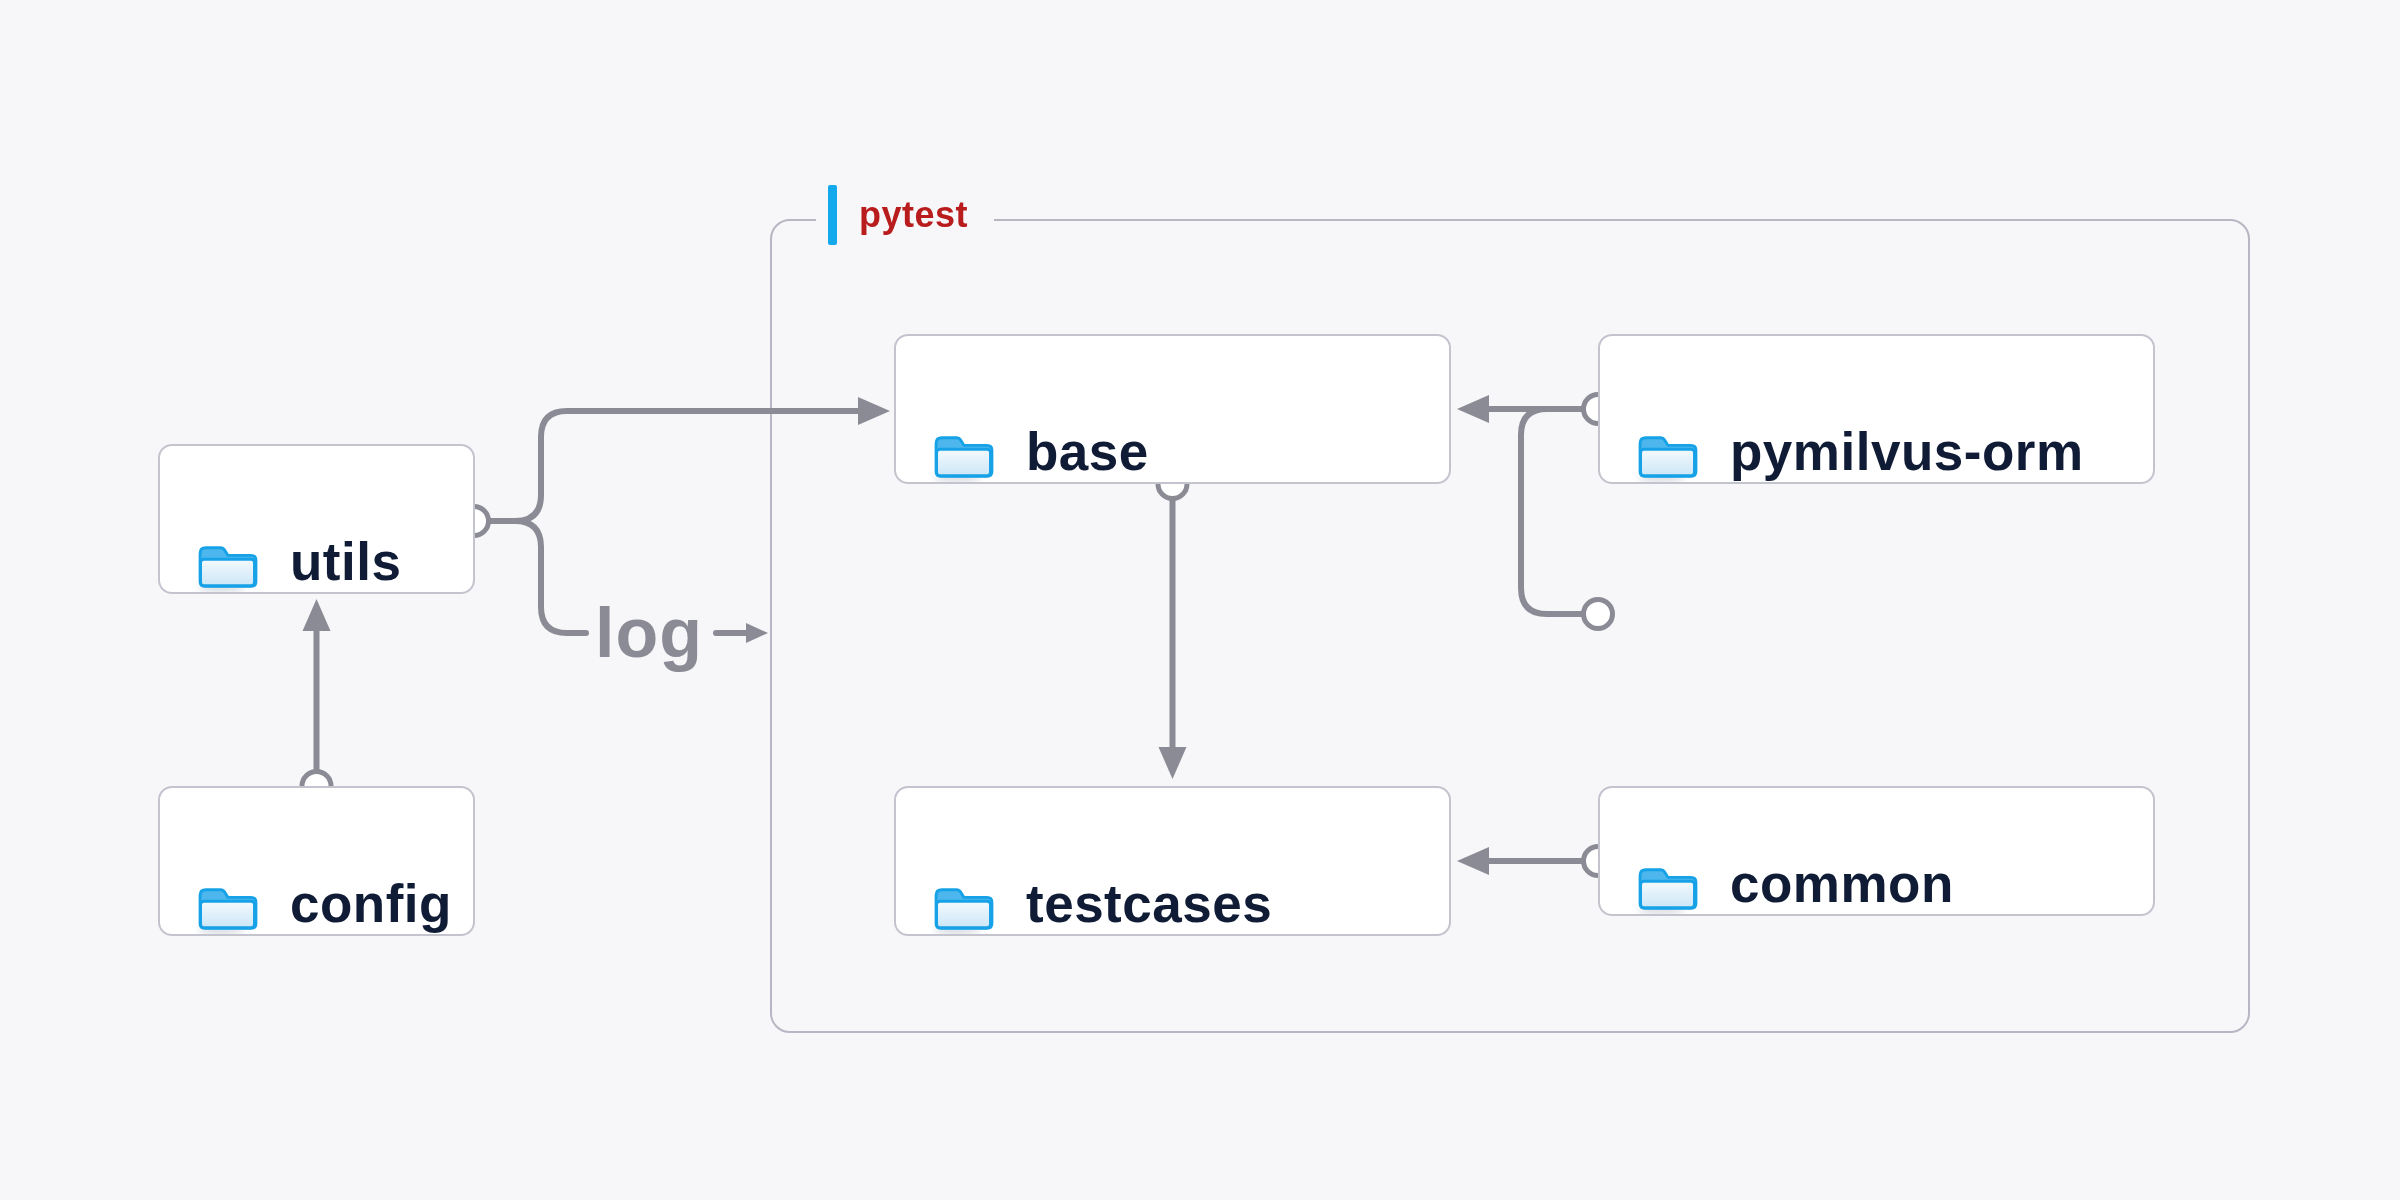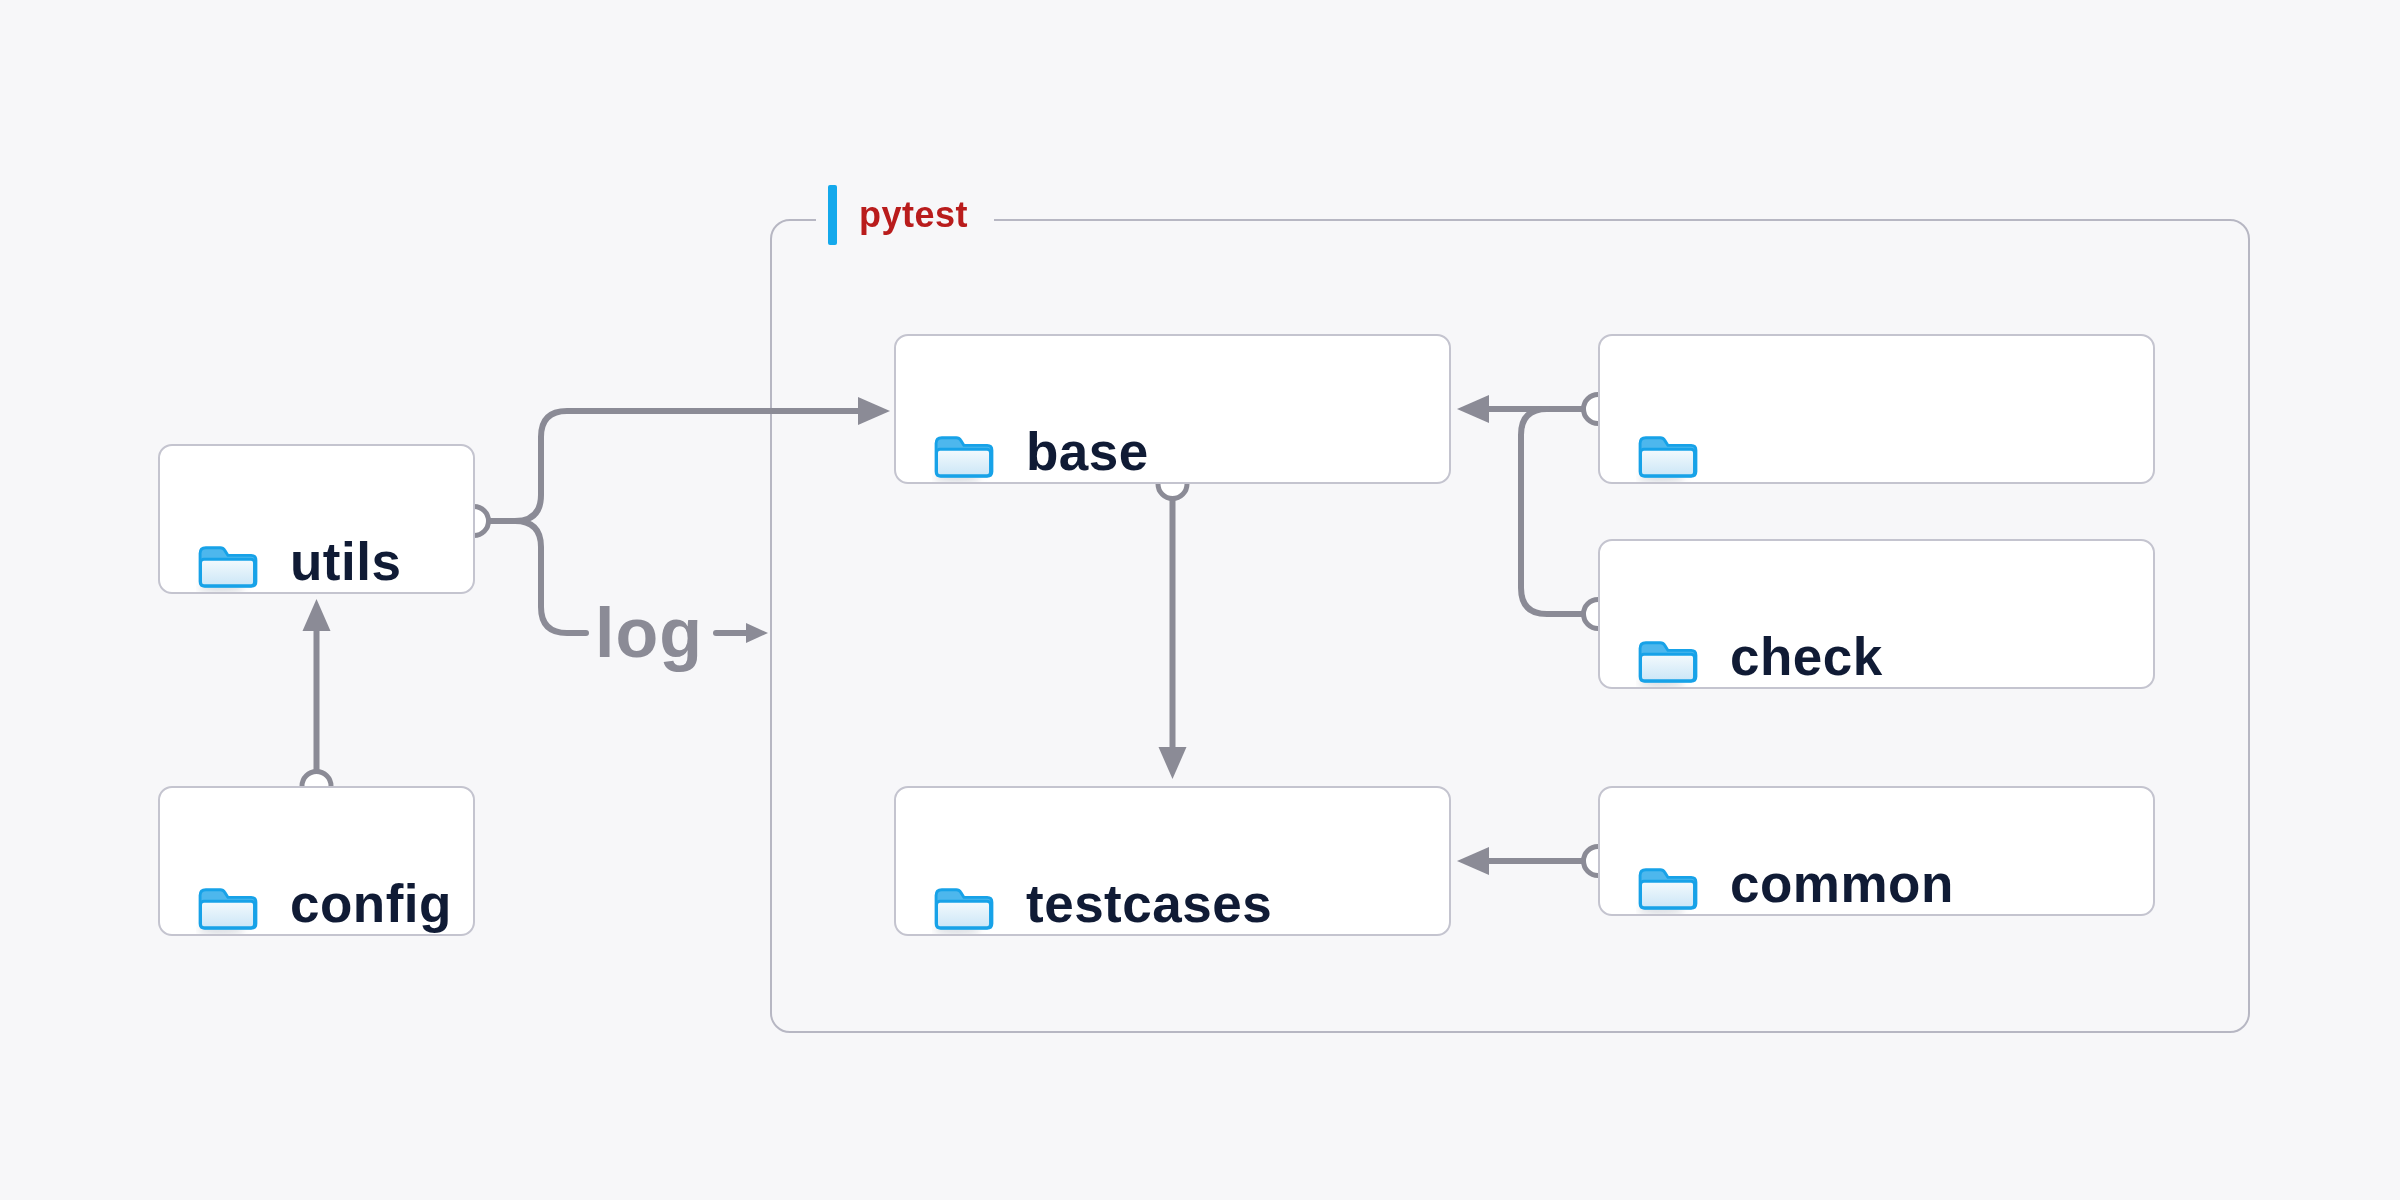--- a/index.html
+++ b/index.html
@@ -153,30 +153,23 @@
     </svg>
     <span class="nlabel">testcases</span>
   </div>
 
   <div class="node" style="left:1598px;top:334px;width:557px;height:150px;">
     <svg class="folder" width="64" height="52" viewBox="0 0 66 54">
       <ellipse cx="26" cy="50" rx="24" ry="5" fill="#b9bfc9" opacity="0.5" filter="url(#softBlur)"></ellipse>
       <path d="M4 20 L4 43 Q4 48 9 48 L57 48 Q62 48 62 43 L62 21 Q62 16 57 16 L33 16 L29.5 10.5 Q28 8 25 8 L10 8 Q4 8 4 14 Z" fill="#4db7ed" stroke="#17a2e8" stroke-width="3" stroke-linejoin="round"></path>
       <rect x="4.5" y="20" width="56" height="27.5" rx="3.5" fill="url(#folderBodyGrad)" stroke="#17a2e8" stroke-width="3"></rect>
     </svg>
+    <span class="nlabel">pymilvus-orm</span>
   </div>
 
-  <div class="node" style="left:1598px;top:539px;width:557px;height:150px;">
-    <svg class="folder" width="64" height="52" viewBox="0 0 66 54">
-      <ellipse cx="26" cy="50" rx="24" ry="5" fill="#b9bfc9" opacity="0.5" filter="url(#softBlur)"></ellipse>
-      <path d="M4 20 L4 43 Q4 48 9 48 L57 48 Q62 48 62 43 L62 21 Q62 16 57 16 L33 16 L29.5 10.5 Q28 8 25 8 L10 8 Q4 8 4 14 Z" fill="#4db7ed" stroke="#17a2e8" stroke-width="3" stroke-linejoin="round"></path>
-      <rect x="4.5" y="20" width="56" height="27.5" rx="3.5" fill="url(#folderBodyGrad)" stroke="#17a2e8" stroke-width="3"></rect>
-    </svg>
-    <span class="nlabel">check</span>
-  </div>
 
   <div class="node" style="left:1598px;top:786px;width:557px;height:130px;">
     <svg class="folder" width="64" height="52" viewBox="0 0 66 54">
       <ellipse cx="26" cy="50" rx="24" ry="5" fill="#b9bfc9" opacity="0.5" filter="url(#softBlur)"></ellipse>
       <path d="M4 20 L4 43 Q4 48 9 48 L57 48 Q62 48 62 43 L62 21 Q62 16 57 16 L33 16 L29.5 10.5 Q28 8 25 8 L10 8 Q4 8 4 14 Z" fill="#4db7ed" stroke="#17a2e8" stroke-width="3" stroke-linejoin="round"></path>
       <rect x="4.5" y="20" width="56" height="27.5" rx="3.5" fill="url(#folderBodyGrad)" stroke="#17a2e8" stroke-width="3"></rect>
     </svg>
     <span class="nlabel">common</span>
   </div>
 

